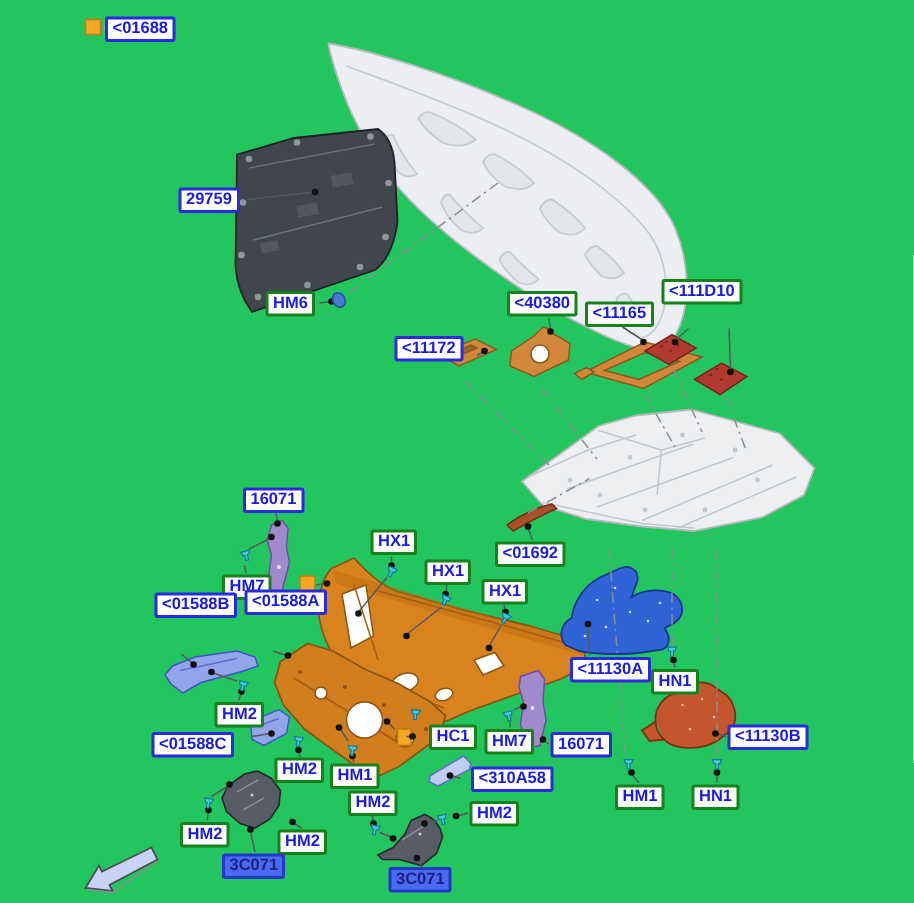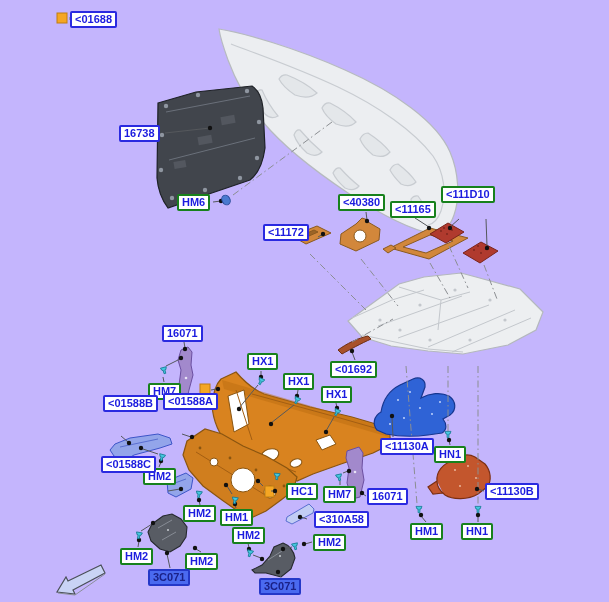--- a/index.html
+++ b/index.html
@@ -1,16 +1,16 @@
 <!DOCTYPE html>
 <html><head>
 <meta charset="utf-8">
 <style>
   html,body{margin:0;padding:0;background:#fff;}
-  .canvas{position:relative;width:609px;height:602px;background:#c4b5fd;overflow:hidden;
+  .canvas{position:relative;width:609px;height:602px;background:#22c55e;overflow:hidden;
           font-family:"Liberation Sans",sans-serif;}
   svg.art{position:absolute;left:0;top:0;}
   .plabel{position:absolute;font-family:"Liberation Sans",sans-serif;font-size:11px;font-weight:bold;
           color:#1b1bdf;background:#ffffff;border:2px solid #2a2ae0;border-radius:2px;
           padding:0 3px;line-height:13px;white-space:nowrap;cursor:pointer;z-index:5;}
   .plabel.green{border-color:#17811c;}
   .plabel.sel{background:#4a6af0;color:#1a2187;border-color:#2438c8;}
   .legend-dash{position:absolute;left:69px;top:17px;width:8px;height:3px;background:#9aa0a6;z-index:4;}
 </style>
 </head>
@@ -256,38 +256,38 @@
   </g>
 
   <g>
     <ellipse stroke="#2a4d9b" cx="226" cy="200" rx="4" ry="5" transform="rotate(-30 226 200)" fill="#4a7ad0"></ellipse>
   </g>
 </svg>
 
 <span class="legend-dash"></span>
 <div class="plabel blue" style="left:70px;top:11px">&lt;01688</div>
 
-<div class="plabel blue" style="left:119px;top:125px">16738</div>
+<div class="plabel blue" style="left:119px;top:125px">29759</div>
 <div class="plabel green" style="left:177px;top:194px">HM6</div>
 <div class="plabel blue" style="left:263px;top:224px">&lt;11172</div>
 <div class="plabel green" style="left:338px;top:194px">&lt;40380</div>
 <div class="plabel green" style="left:390px;top:201px">&lt;11165</div>
 <div class="plabel green" style="left:441px;top:186px">&lt;111D10</div>
 <div class="plabel blue" style="left:162px;top:325px">16071</div>
 <div class="plabel green" style="left:247px;top:353px">HX1</div>
 <div class="plabel green" style="left:283px;top:373px">HX1</div>
 <div class="plabel green" style="left:321px;top:386px">HX1</div>
 <div class="plabel green" style="left:330px;top:361px">&lt;01692</div>
 <div class="plabel green" style="left:148px;top:383px">HM7</div>
 <div class="plabel blue" style="left:103px;top:395px">&lt;01588B</div>
 <div class="plabel blue" style="left:163px;top:393px">&lt;01588A</div>
 <div class="plabel blue" style="left:380px;top:438px">&lt;11130A</div>
 <div class="plabel green" style="left:434px;top:446px">HN1</div>
 <div class="plabel green" style="left:143px;top:468px">HM2</div>
-<div class="plabel blue" style="left:101px;top:456px">&lt;01588C</div>
+<div class="plabel blue" style="left:101px;top:488px">&lt;01588C</div>
 <div class="plabel green" style="left:286px;top:483px">HC1</div>
 <div class="plabel green" style="left:323px;top:486px">HM7</div>
 <div class="plabel blue" style="left:367px;top:488px">16071</div>
 <div class="plabel blue" style="left:485px;top:483px">&lt;11130B</div>
 <div class="plabel blue" style="left:314px;top:511px">&lt;310A58</div>
 <div class="plabel green" style="left:183px;top:505px">HM2</div>
 <div class="plabel green" style="left:220px;top:509px">HM1</div>
 <div class="plabel green" style="left:232px;top:527px">HM2</div>
 <div class="plabel green" style="left:313px;top:534px">HM2</div>
 <div class="plabel green" style="left:410px;top:523px">HM1</div>

